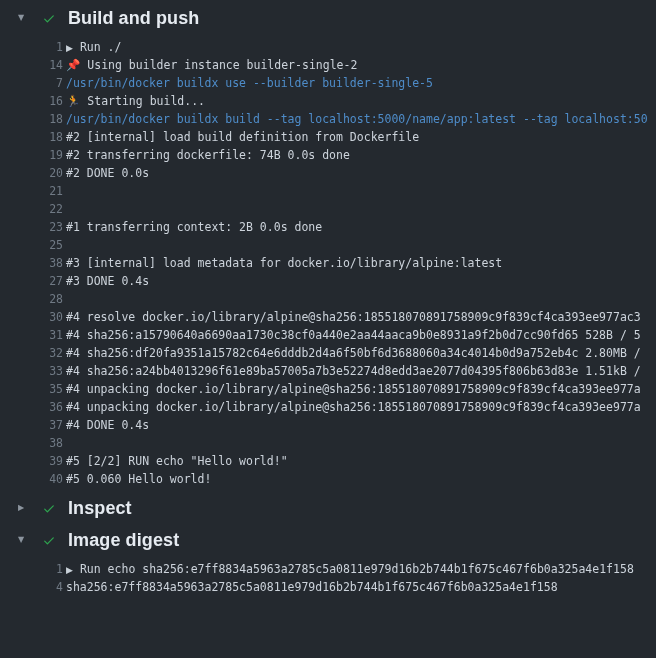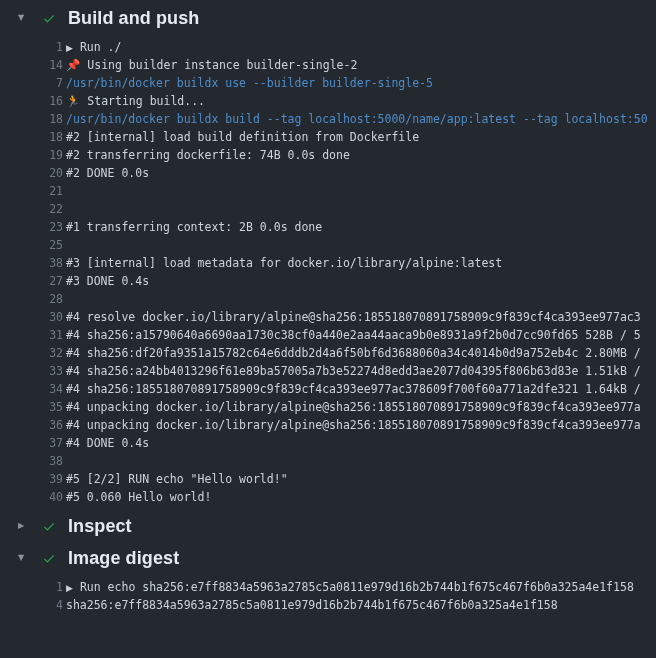--- a/index.html
+++ b/index.html
@@ -127,24 +127,20 @@
         </div>
         <div class="line">
           <span class="line-num">32</span>
           <span class="line-body"><span>#4 sha256:df20fa9351a15782c64e6dddb2d4a6f50bf6d3688060a34c4014b0d9a752eb4c 2.80MB /</span></span>
         </div>
         <div class="line">
           <span class="line-num">33</span>
           <span class="line-body"><span>#4 sha256:a24bb4013296f61e89ba57005a7b3e52274d8edd3ae2077d04395f806b63d83e 1.51kB /</span></span>
         </div>
         <div class="line">
-          <span class="line-num">34</span>
-          <span class="line-body"><span>#4 sha256:185518070891758909c9f839cf4ca393ee977ac378609f700f60a771a2dfe321 1.64kB /</span></span>
-        </div>
-        <div class="line">
           <span class="line-num">35</span>
           <span class="line-body"><span>#4 unpacking docker.io/library/alpine@sha256:185518070891758909c9f839cf4ca393ee977a</span></span>
         </div>
         <div class="line">
           <span class="line-num">36</span>
           <span class="line-body"><span>#4 unpacking docker.io/library/alpine@sha256:185518070891758909c9f839cf4ca393ee977a</span></span>
         </div>
         <div class="line">
           <span class="line-num">37</span>
           <span class="line-body"><span>#4 DONE 0.4s</span></span>

